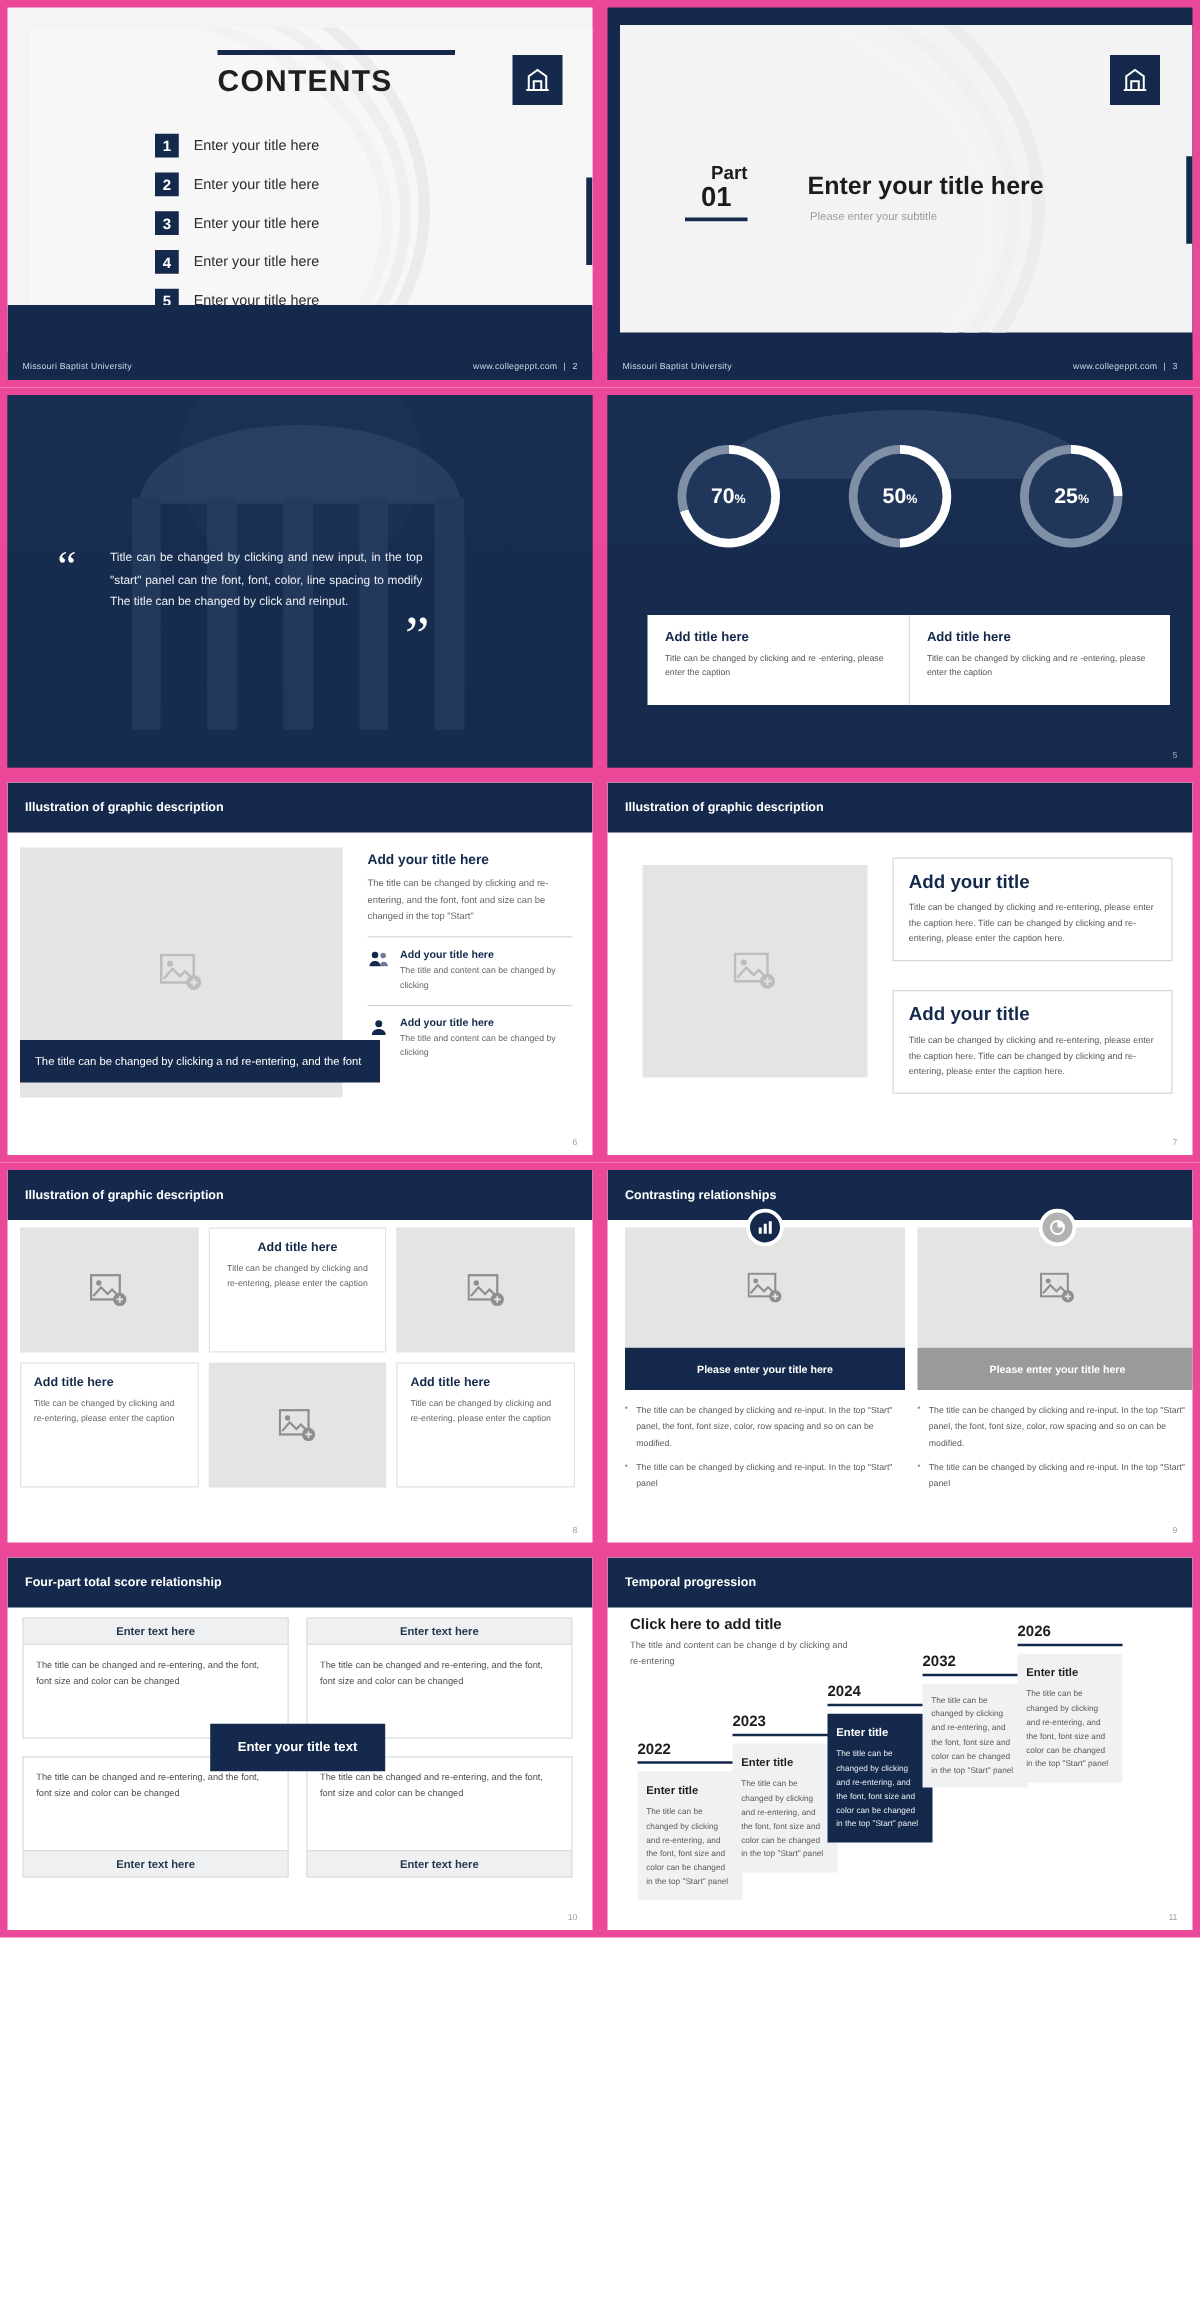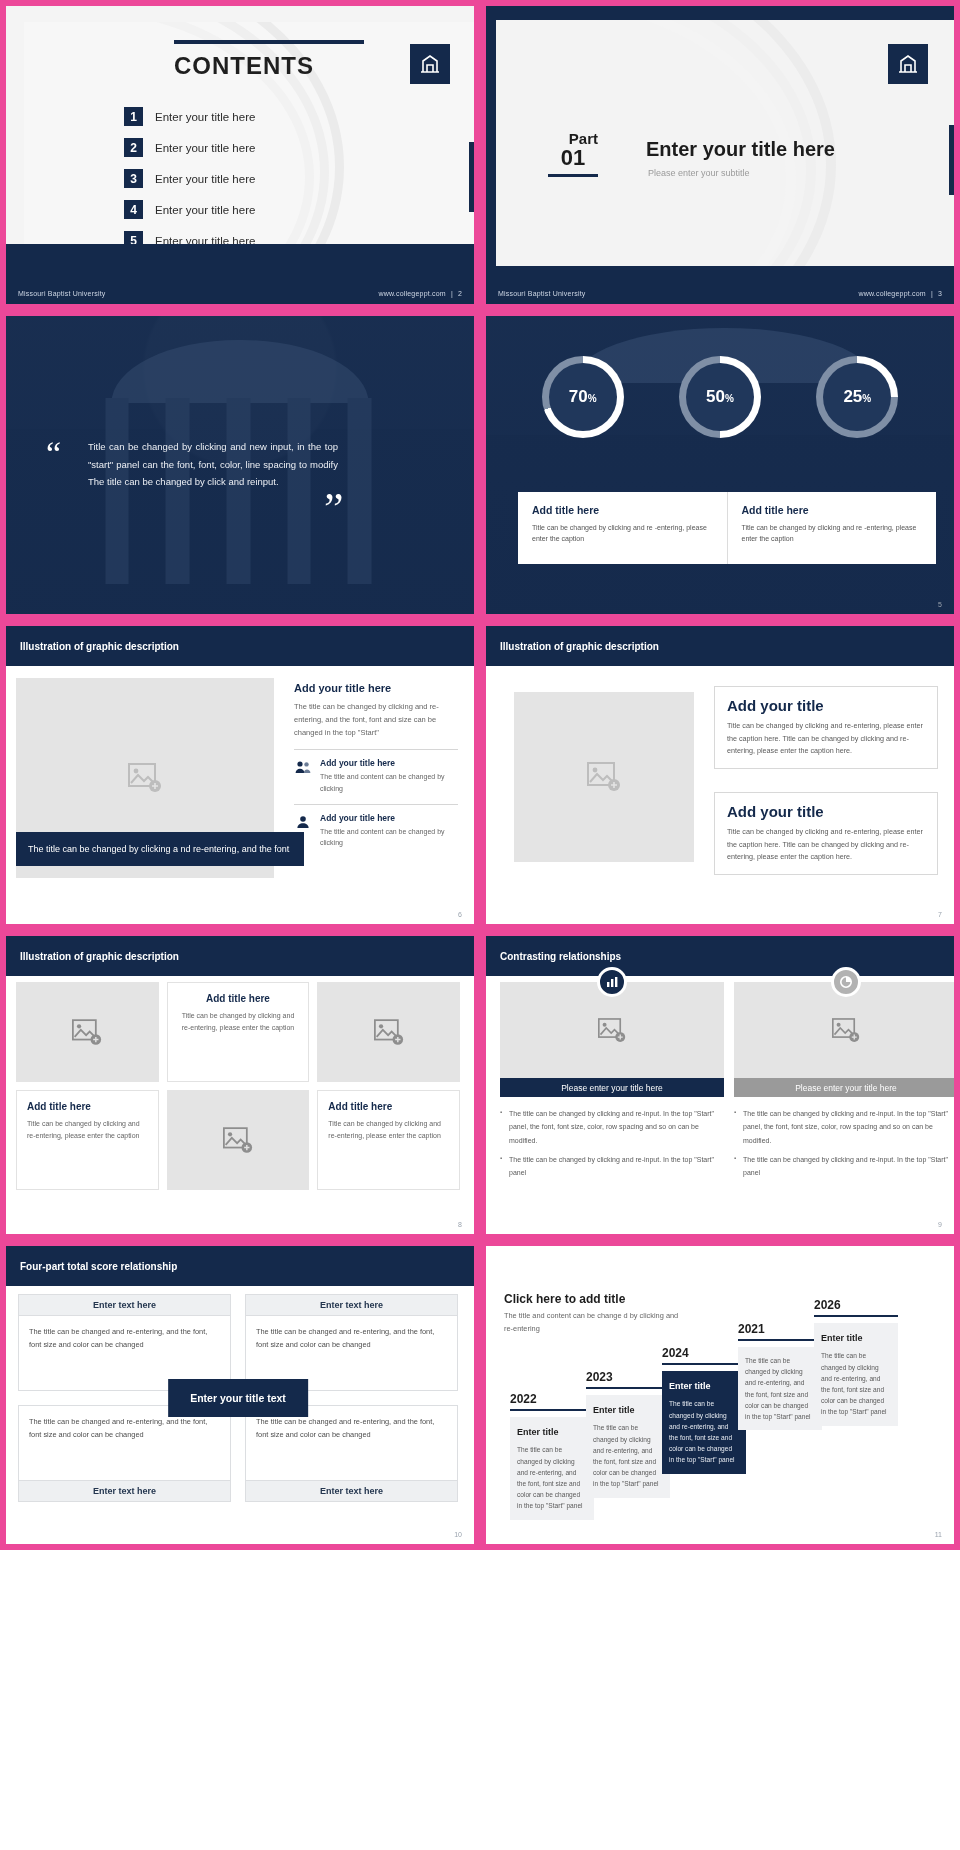--- a/index.html
+++ b/index.html
@@ -144,22 +144,22 @@
 
   
   .s9 .col { position:absolute; top:46px; width:224px; }
   .s9 .col.a { left:14px; } .s9 .col.b { left:248px; }
   .s9 .imgbox { height:96px; background:#e4e4e4; position:relative;
                 display:flex; align-items:center; justify-content:center; }
   .s9 .badge { position:absolute; left:50%; top:-15px; transform:translateX(-50%);
                width:30px; height:30px; border-radius:50%; display:flex;
                align-items:center; justify-content:center; border:3px solid #fff; }
   .s9 .badge.navy { background:#14294b; } .s9 .badge.grey { background:#b2b2b2; }
-  .s9 .bar { height:19px; display:flex; align-items:center; justify-content:center;
-             color:#fff; font-size:8.5px; font-weight:400; }
+  .s9 .bar { height:34px; display:flex; align-items:center; justify-content:center;
+             color:#fff; font-size:8.5px; font-weight:700; }
   .s9 .bar.navy { background:#14294b; } .s9 .bar.grey { background:#9a9a9a; }
   .s9 ul { list-style:none; margin-top:10px; }
   .s9 li { font-size:7px; color:#5a5a5a; line-height:1.9; margin-bottom:6px;
            padding-left:9px; position:relative; }
   .s9 li::before { content:"▪"; position:absolute; left:0; top:0; font-size:6px; color:#777; }
 
   
   .s10 .quad { position:absolute; left:12px; right:16px; top:48px; bottom:42px; }
   .s10 .cell { position:absolute; width:calc(50% - 7px); height:calc(50% - 7px); }
   .s10 .cell.tl{left:0;top:0;} .s10 .cell.tr{right:0;top:0;}
@@ -522,20 +522,21 @@
           <div class="tab">Enter text here</div>
         </div>
         <div class="center">Enter your title text</div>
       </div>
       <div class="pg-num">10</div>
     </div>
   </div>
 
   <div class="slide">
     <div class="sheet s11">
+      <div class="hdr">Temporal progression</div>
       <h3>Click here to add title</h3>
       <div class="sub">The title and content can be change d by clicking and re-entering</div>
 
       <div class="step" style="left:24px; top:146px;">
         <div class="yr">2022</div>
         <div class="uline"></div>
         <div class="bx lt">
           <b>Enter title</b>
           <span>The title can be changed by clicking and re-entering, and the font, font size and color can be changed in the top "Start" panel</span>
         </div>
@@ -553,21 +554,21 @@
       <div class="step" style="left:176px; top:100px;">
         <div class="yr">2024</div>
         <div class="uline"></div>
         <div class="bx dk">
           <b>Enter title</b>
           <span>The title can be changed by clicking and re-entering, and the font, font size and color can be changed in the top "Start" panel</span>
         </div>
       </div>
 
       <div class="step" style="left:252px; top:76px;">
-        <div class="yr">2021</div>
+        <div class="yr">2032</div>
         <div class="uline"></div>
         <div class="bx lt">
           <span>The title can be changed by clicking and re-entering, and the font, font size and color can be changed in the top "Start" panel</span>
         </div>
       </div>
 
       <div class="step" style="left:328px; top:52px;">
         <div class="yr">2026</div>
         <div class="uline"></div>
         <div class="bx lt">

